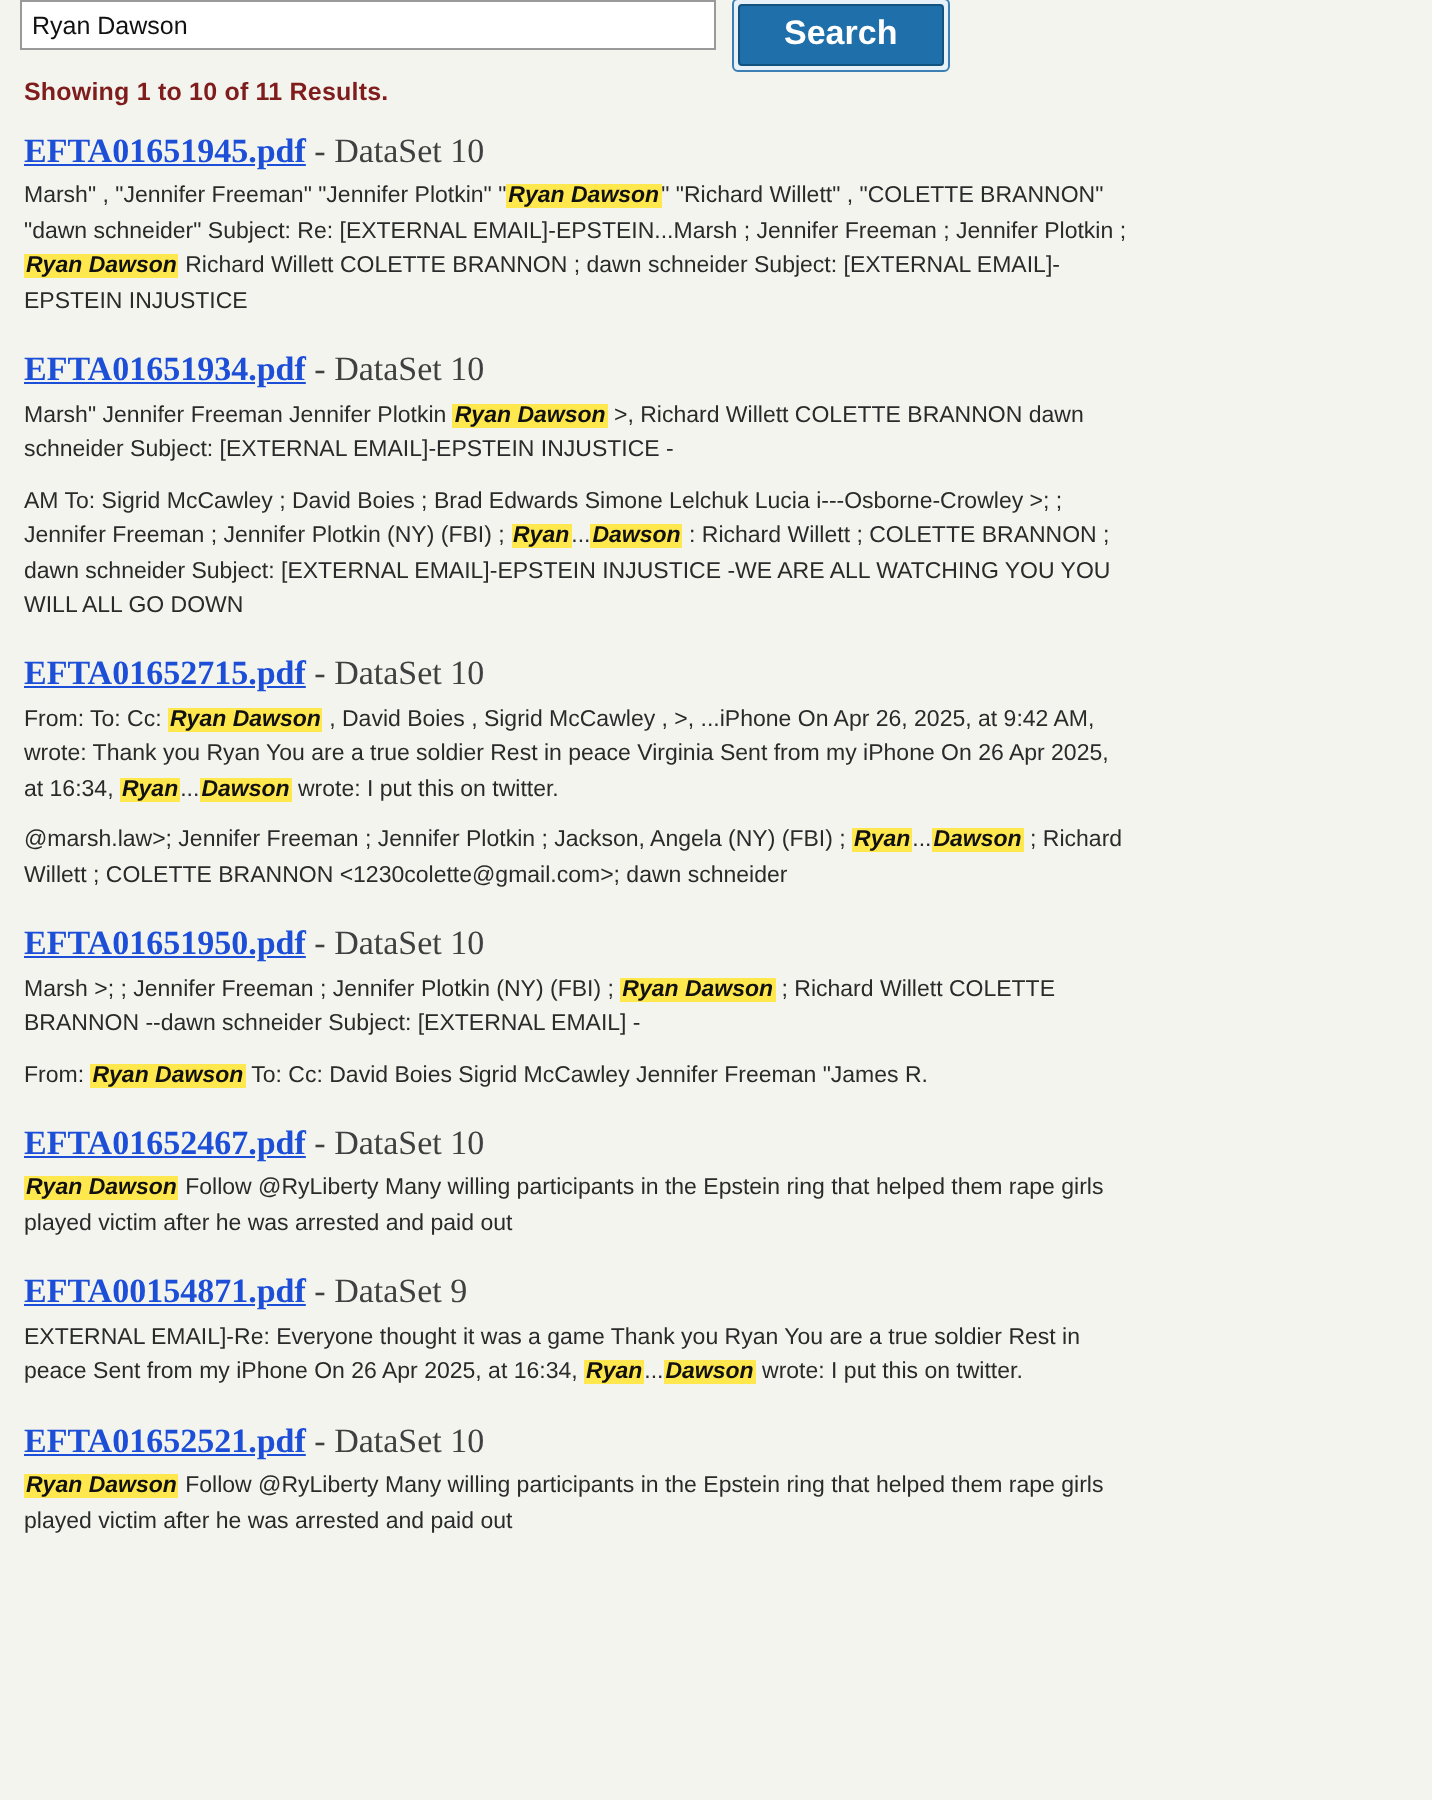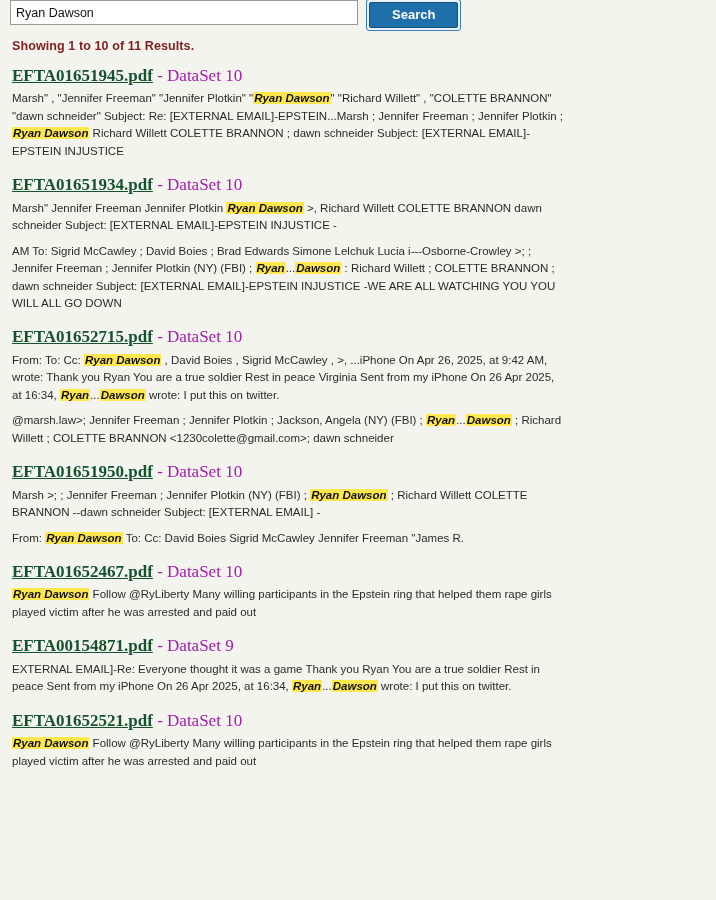--- a/index.html
+++ b/index.html
@@ -52,21 +52,21 @@
     background: #e8f1f8;
     display: inline-block;
   }
   .search-btn {
     display: block;
     background: #1f6fab;
     color: #ffffff;
     border: 1px solid #12527f;
     border-radius: 2px;
     font-family: "Liberation Sans", sans-serif;
-    font-size: 13px;
+    font-size: 17px;
     font-weight: bold;
     padding: 5px 22px;
     cursor: pointer;
     line-height: 1.1;
   }
   
   .results-count {
     font-size: 12.5px;
     font-weight: bold;
     color: #7f1d1d;
@@ -78,29 +78,29 @@
     padding: 0 0 2px 0;
   }
   .result-title {
     margin: 13px 0 4px 2px;
     font-size: 17px;
     line-height: 1.2;
     color: #2b2b2b;
     font-family: "Liberation Serif", serif;
   }
   .result-link {
-    color: #14532d;
+    color: #1d4ed8;
     text-decoration: underline;
     font-weight: bold;
     font-family: "Liberation Serif", serif;
     font-size: 17px;
     cursor: pointer;
   }
   .result-dataset {
-    color: #a21caf;
+    color: #404040;
     font-weight: normal;
     font-family: "Liberation Serif", serif;
     font-size: 17px;
   }
   .snippet {
     font-size: 11.5px;
     line-height: 1.52;
     color: #2a2a2a;
     margin: 0 2px 0 2px;
     max-width: 694px;

